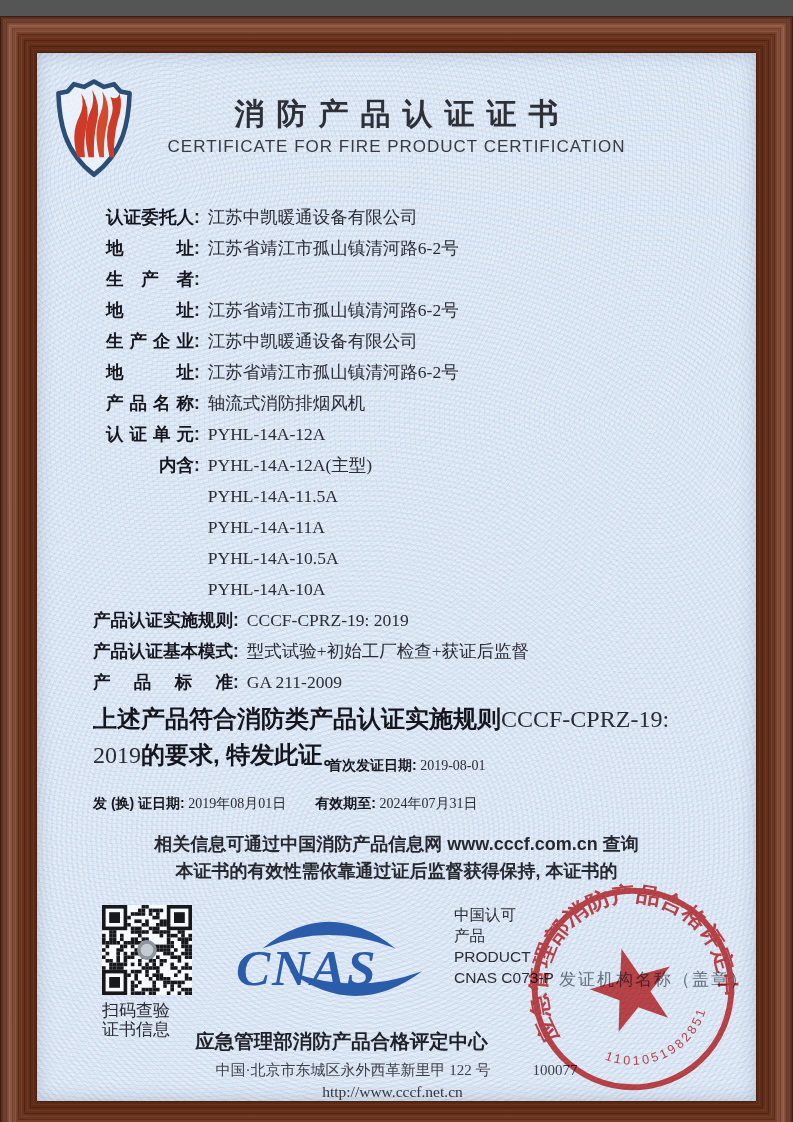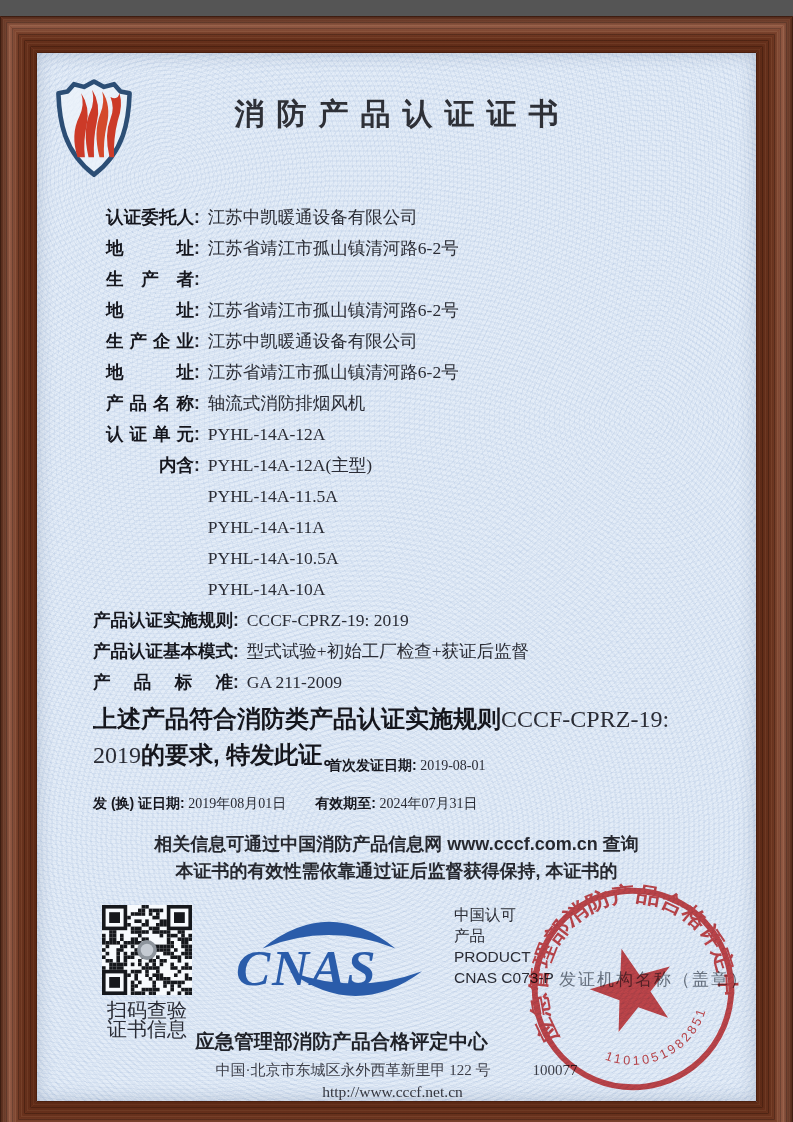--- a/index.html
+++ b/index.html
@@ -58,21 +58,21 @@
   .dates{position:absolute;left:57px;right:40px;top:698px;font-size:14px;}
   .drow1{margin-left:235px;line-height:30px;}
   .drow2{margin-top:7px;line-height:30px;}
   .gap{display:inline-block;width:22px;}
   .notice{position:absolute;left:40px;right:40px;top:779px;text-align:center;
     font-size:18px;line-height:27px;font-weight:600;color:#26282f;
     font-family:"Liberation Sans", sans-serif;}
   
   .qrbox{position:absolute;left:66px;top:853px;width:90px;}
   .qrbox svg{display:block;background:#f6f9fd;}
-  .qrcap{margin-top:6px;text-align:center;font-size:20px;line-height:19px;color:#2a2c35;}
+  .qrcap{margin-top:6px;text-align:left;font-size:17px;line-height:19px;color:#2a2c35;}
   .cnas{position:absolute;left:198px;top:856px;width:190px;height:96px;}
   .cnastext{position:absolute;left:418px;top:852px;font-size:15.5px;line-height:21px;color:#2a2c35;}
   .cnastext .cn{font-family:"Liberation Serif", serif;}
   .cnastext .en{font-family:"Liberation Sans", sans-serif;}
   .stampwrap{position:absolute;left:490px;top:830px;width:214px;height:214px;z-index:3;
     mix-blend-mode:multiply;opacity:.92;transform:rotate(-16deg);}
   .issuer{position:absolute;right:8px;top:916px;z-index:1;font-size:17px;letter-spacing:2px;
     color:#646e7c;white-space:nowrap;}
   .orgname{position:absolute;left:0;right:110px;top:976px;text-align:center;z-index:2;
     font-size:19.5px;font-weight:bold;color:#1f2128;font-family:"Liberation Sans", sans-serif;}
@@ -89,20 +89,21 @@
 
     <svg class="shield" viewBox="0 0 92 116">
       <path d="M 46,7 L 57,13 L 68,10 L 75,18 L 85,20 C 84,50 79,84 46,109 C 13,84 8,50 7,20 L 17,18 L 24,10 L 35,13 Z" fill="#eef4fb" fill-opacity="0.75" stroke="#2c4e75" stroke-width="5" stroke-linejoin="round"></path>
       <path d="M 28,90 Q 20,65 30,45 Q 36,33 32,20 Q 42,35 38,55 Q 34,72 36,90 Z" fill="#cc3a28"></path>
       <path d="M 40,90 Q 33,60 42,40 Q 47,29 44,16 Q 54,32 49,52 Q 45,70 46,90 Z" fill="#cc3a28"></path>
       <path d="M 52,90 Q 45,62 53,42 Q 58,30 55,18 Q 65,33 60,55 Q 56,72 57,90 Z" fill="#d44a2c"></path>
       <path d="M 63,90 Q 57,65 64,48 Q 69,36 64,24 Q 72,28 74,20 Q 78,34 72,50 Q 67,70 68,90 Z" fill="#cc3a28"></path>
     </svg>
 
     <div class="title">消防产品认证证书</div>
+    <div class="subtitle">CERTIFICATE FOR FIRE PRODUCT CERTIFICATION</div>
 
     <div class="body1">
       <div class="row frow">
         <span class="lb lb5 spread spread-on">
             <span>认</span>
             <span>证</span>
             <span>委</span>
             <span>托</span>
             <span>人</span>
           </span>

